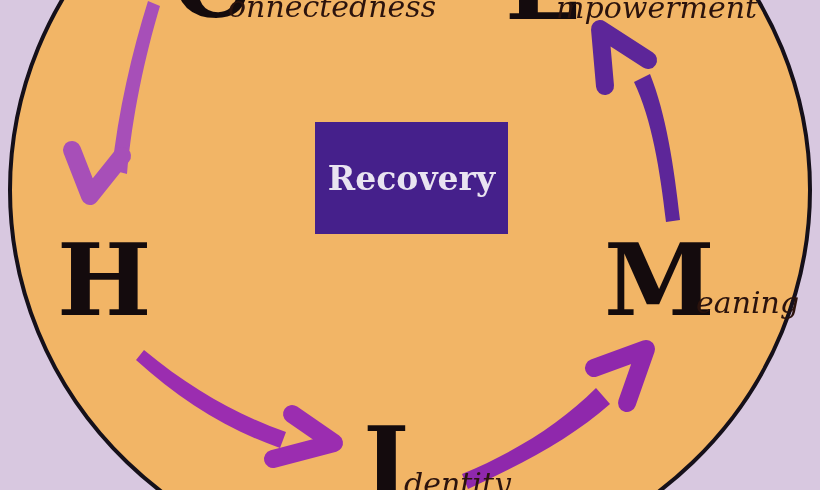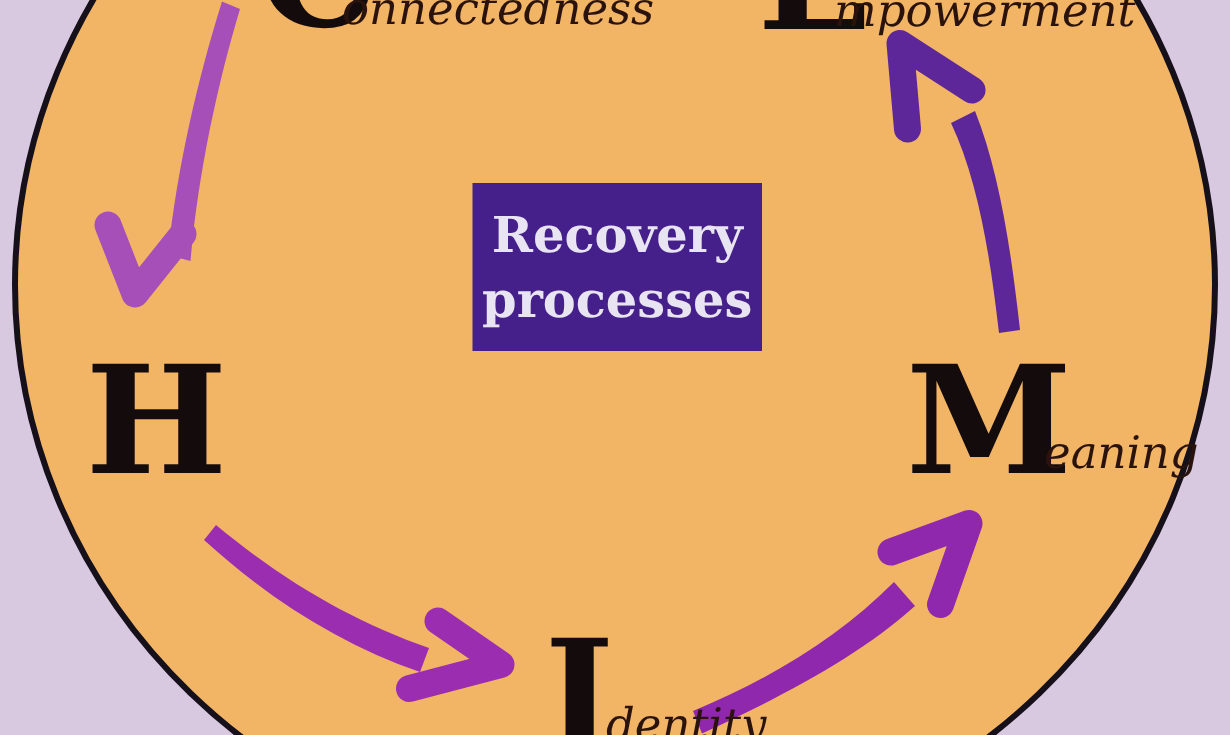--- a/index.html
+++ b/index.html
@@ -73,16 +73,15 @@
   <div class="lbl big-letter" style="left:57px;top:230px">H</div>
 
   <div class="lbl big-letter" style="left:604px;top:230px">M</div>
   <div class="lbl word" style="left:696px;top:288px">eaning</div>
 
   <div class="lbl big-letter" style="left:363px;top:413px">I</div>
   <div class="lbl word" style="left:404px;top:469px">dentity</div>
 
   <div class="center-box">
     <div class="line">Recovery</div>
-    <div class="line">processes</div>
   </div>
 
 </div>
 
 </body></html>

